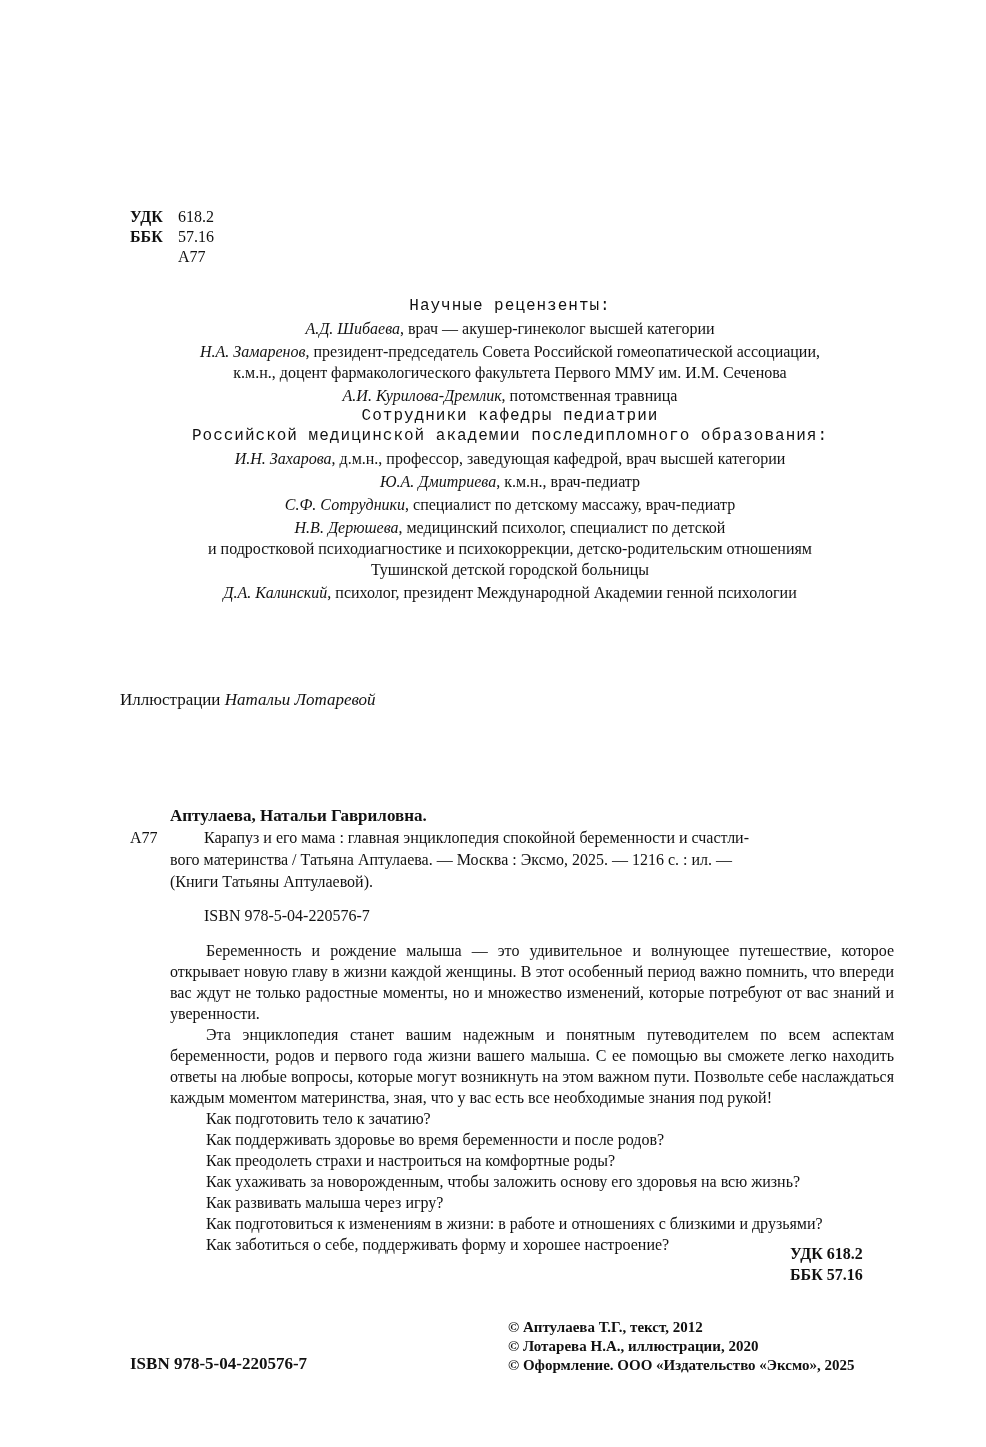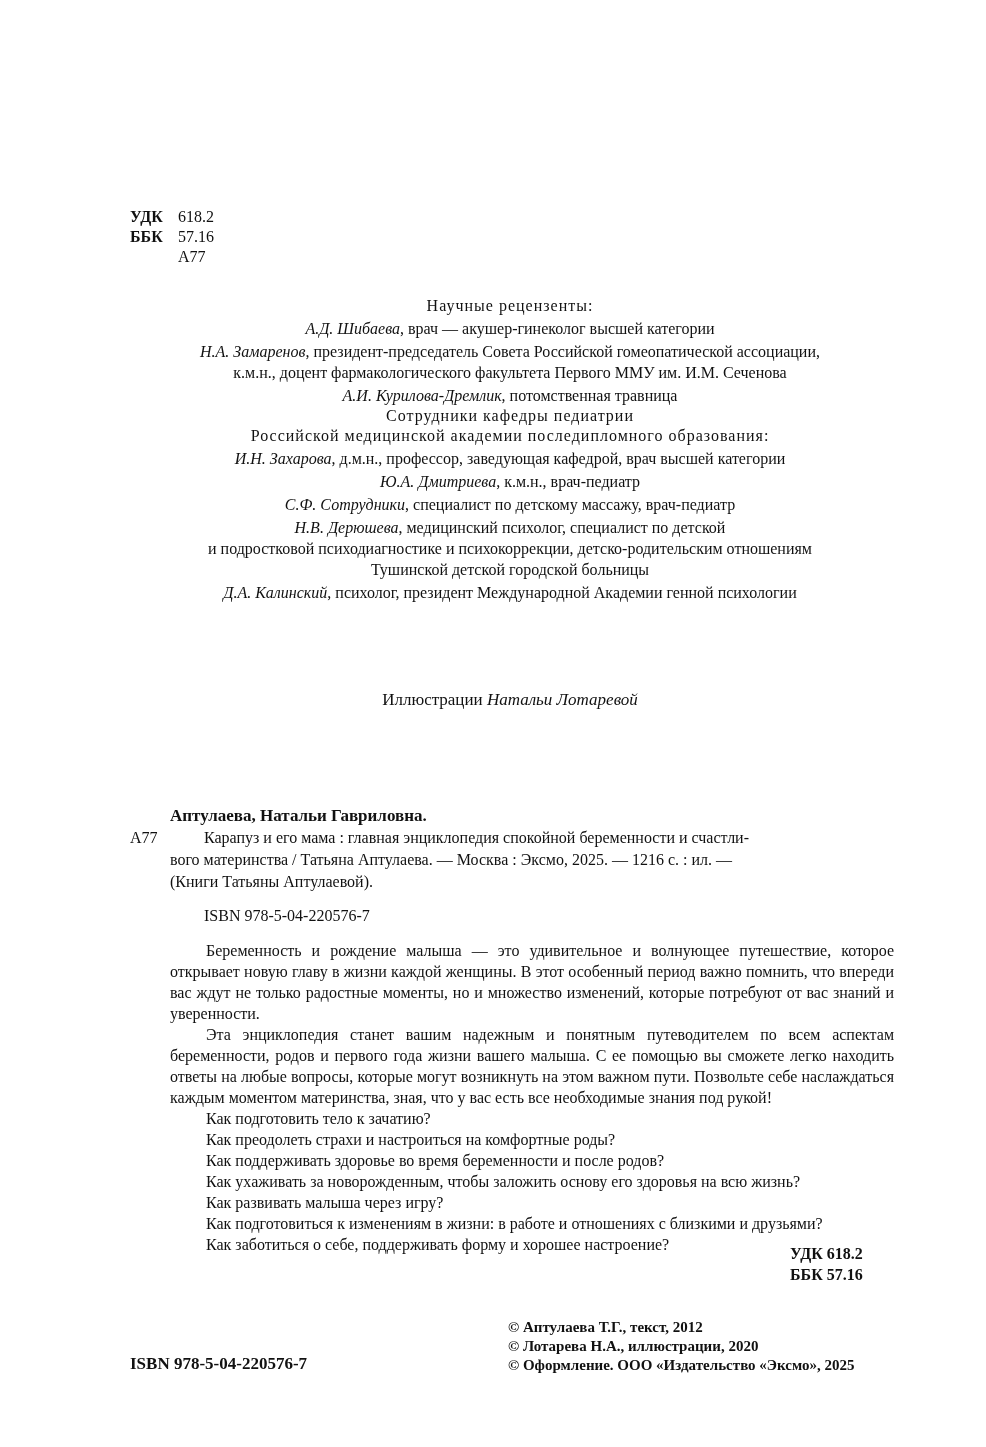--- a/index.html
+++ b/index.html
@@ -3,24 +3,24 @@
 <meta charset="utf-8">
 <style>
   html, body { margin: 0; padding: 0; background: #ffffff; }
   body { width: 986px; height: 1447px; position: relative; color: #111; font-family: "Liberation Serif", serif; overflow: hidden; }
   .abs { position: absolute; }
   .codes { left: 130px; top: 207px; font-size: 16px; line-height: 20px; }
   .codes .row { display: flex; align-items: center; }
   .codes .k { width: 48px; font-weight: bold; }
   .codes .v { }
   .center-block { left: 120px; width: 780px; top: 296px; text-align: center; font-size: 16px; }
-  .hdr { letter-spacing: 1px; line-height: 20px; }
+  .hdr { letter-spacing: 1px; line-height: 20px; font-family: Liberation Mono, monospace; }
   .entry { margin-top: 2px; line-height: 21px; }
   .name { font-style: italic; }
-  .illus { left: 120px; width: 780px; top: 690px; text-align: center; font-size: 17px; }
+  .illus { left: 120px; width: 780px; top: 690px; text-align: left; font-size: 17px; }
   .illus .it { font-style: italic; }
   .bib { left: 130px; top: 805px; width: 762px; font-size: 16px; line-height: 22px; }
   .bib .author { padding-left: 40px; font-weight: bold; font-size: 17px; }
   .bib .line1 { display: flex; }
   .bib .a77 { width: 40px; }
   .bib .indent { padding-left: 40px; }
   .bib .isbn { padding-left: 74px; margin-top: 12px; }
   .annot { left: 170px; top: 940px; width: 724px; font-size: 16px; line-height: 21px; text-align: justify; }
   .annot p { margin: 0; text-indent: 36px; }
   .annot .q { text-indent: 0; padding-left: 36px; text-align: left; }
@@ -72,22 +72,22 @@
   </div>
   <div class="indent">вого материнства / Татьяна Аптулаева. — Москва : Эксмо, 2025. — 1216 с. : ил. —</div>
   <div class="indent">(Книги Татьяны Аптулаевой).</div>
   <div class="isbn">ISBN 978-5-04-220576-7</div>
 </div>
 
 <div class="abs annot">
   <p>Беременность и рождение малыша — это удивительное и волнующее путешествие, которое открывает новую главу в жизни каждой женщины. В этот особенный период важно помнить, что впереди вас ждут не только радостные моменты, но и множество изменений, которые потребуют от вас знаний и уверенности.</p>
   <p>Эта энциклопедия станет вашим надежным и понятным путеводителем по всем аспектам беременности, родов и первого года жизни вашего малыша. С ее помощью вы сможете легко находить ответы на любые вопросы, которые могут возникнуть на этом важном пути. Позвольте себе наслаждаться каждым моментом материнства, зная, что у вас есть все необходимые знания под рукой!</p>
   <p class="q">Как подготовить тело к зачатию?</p>
+  <p class="q">Как поддерживать здоровье во время беременности и после родов?</p>
   <p class="q">Как преодолеть страхи и настроиться на комфортные роды?</p>
-  <p class="q">Как поддерживать здоровье во время беременности и после родов?</p>
   <p class="q">Как ухаживать за новорожденным, чтобы заложить основу его здоровья на всю жизнь?</p>
   <p class="q">Как развивать малыша через игру?</p>
   <p class="q">Как подготовиться к изменениям в жизни: в работе и отношениях с близкими и друзьями?</p>
   <p class="q">Как заботиться о себе, поддерживать форму и хорошее настроение?</p>
 </div>
 
 <div class="abs udk2">
   <div>УДК 618.2</div>
   <div>ББК 57.16</div>
 </div>

